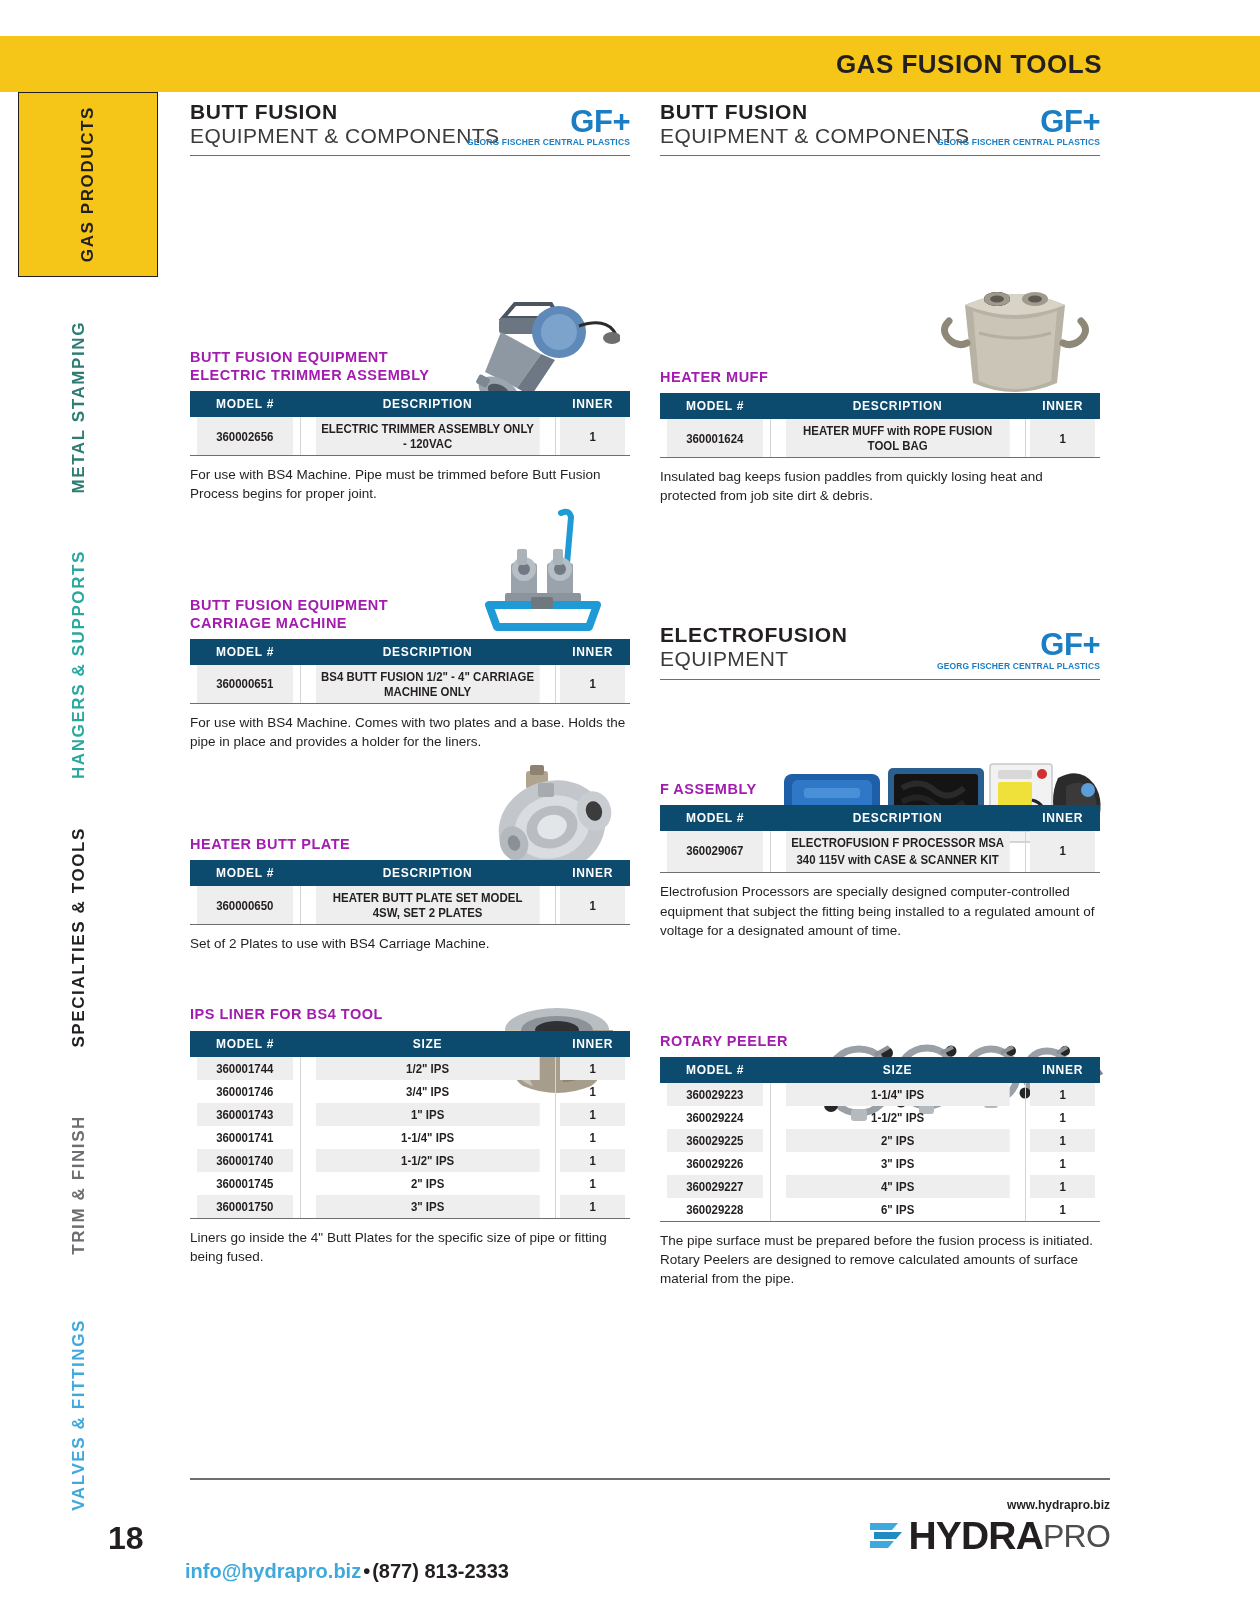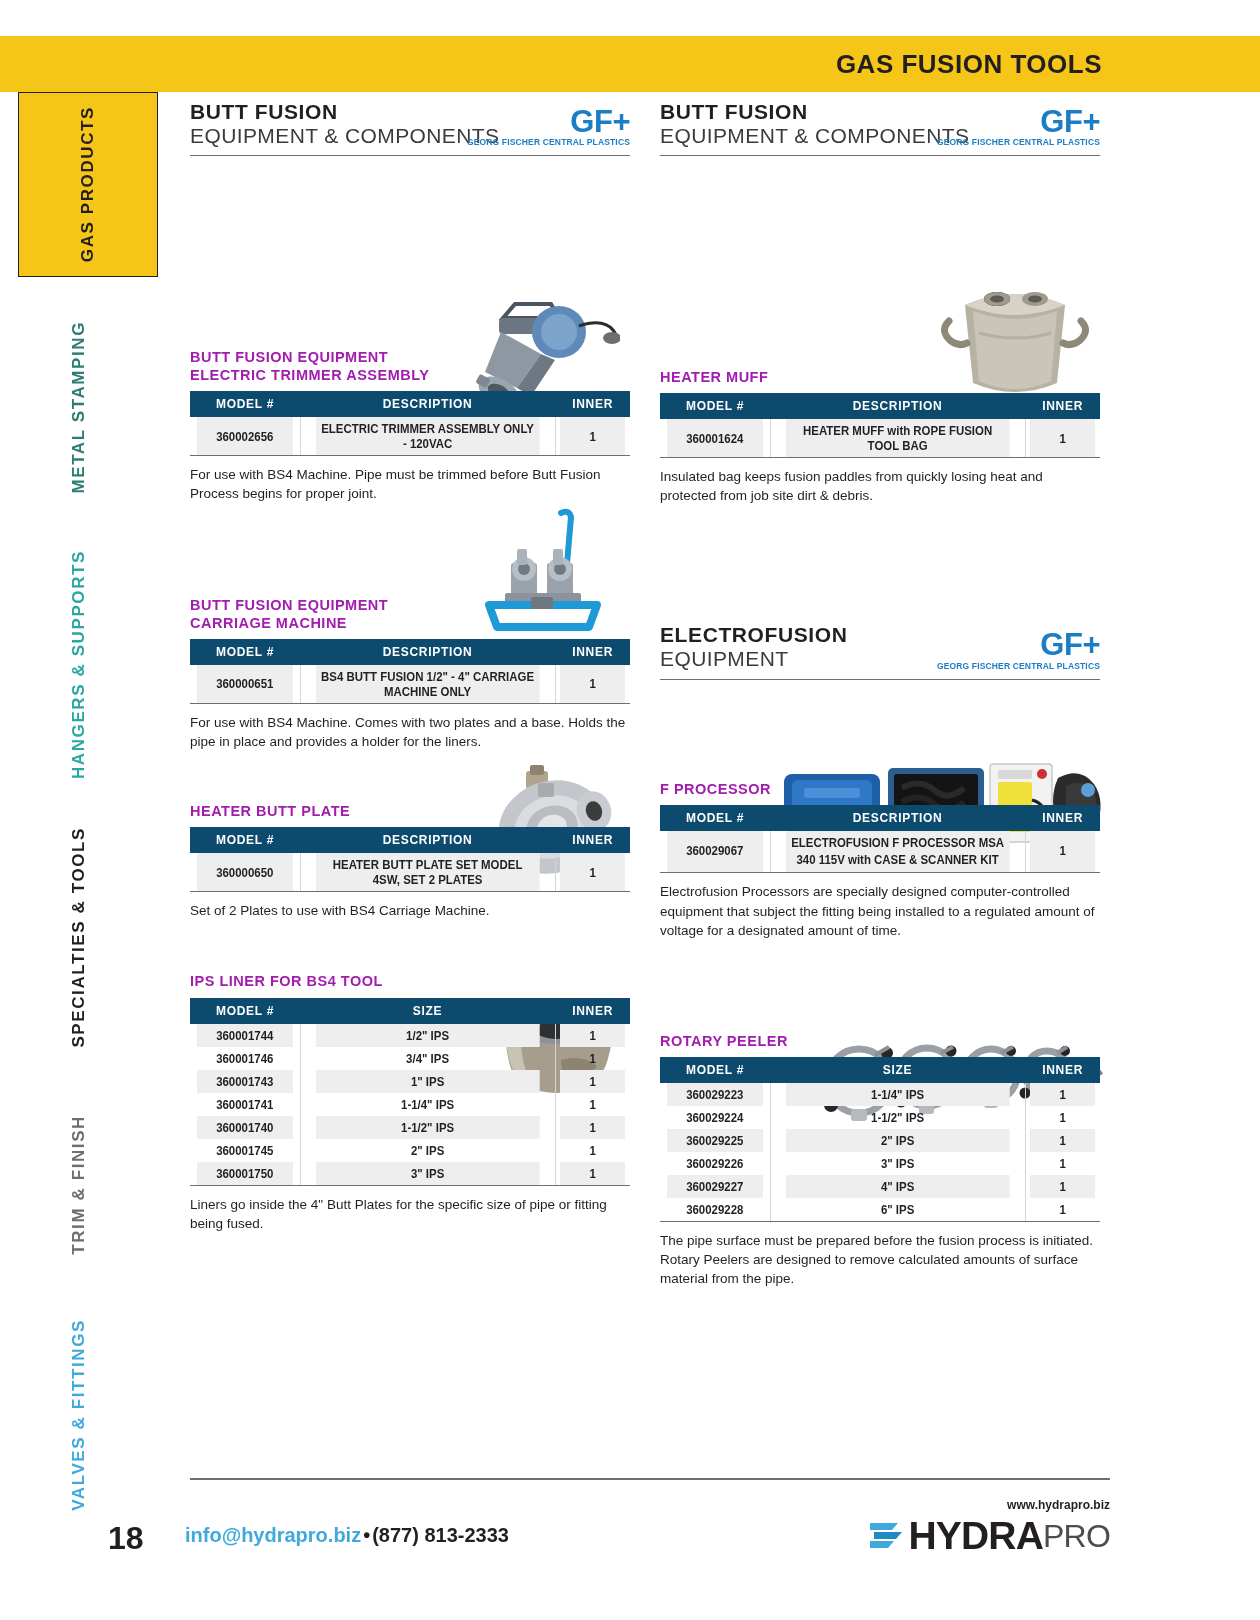--- a/index.html
+++ b/index.html
@@ -196,21 +196,21 @@
   }
   .page-num {
     position: absolute;
     left: 108px; top: 1520px;
     font-size: 32px;
     font-weight: bold;
     color: #231f20;
   }
   .footer-contact {
     position: absolute;
-    left: 185px; top: 1524px;
+    left: 185px; top: 1560px;
     font-size: 20px;
     font-weight: bold;
     white-space: nowrap;
   }
   .footer-contact .email { color: #3fa9dd; }
   .footer-contact .sep   { color: #231f20; padding: 0 2px; }
   .footer-contact .phone { color: #231f20; }
 
   .footer-logo {
     position: absolute;
@@ -365,21 +365,21 @@
           <ellipse cx="62" cy="62" rx="26" ry="21" fill="#b9bdc2" transform="rotate(-18 62 62)"></ellipse>
           <ellipse cx="62" cy="62" rx="15" ry="12" fill="#e3e6e9" transform="rotate(-18 62 62)"></ellipse>
           <ellipse cx="104" cy="46" rx="17" ry="20" fill="#c9cdd1" transform="rotate(-18 104 46)"></ellipse>
           <ellipse cx="104" cy="46" rx="8" ry="10" fill="#3c3c3c" transform="rotate(-18 104 46)"></ellipse>
           <ellipse cx="24" cy="78" rx="14" ry="17" fill="#b4b9be" transform="rotate(-18 24 78)"></ellipse>
           <ellipse cx="24" cy="78" rx="6" ry="8" fill="#8a9096" transform="rotate(-18 24 78)"></ellipse>
           <rect x="48" y="18" width="16" height="14" rx="2" fill="#a7abaf"></rect>
         </svg>
       </div>
 
-      <div class="product" style="margin-top:51px;">
+      <div class="product" style="margin-top:84px;">
         <div class="product-title">
           <div>HEATER BUTT PLATE</div>
         </div>
         <table class="ptable">
           <thead>
             <tr>
               <th class="col-model">MODEL #</th>
               <th class="col-desc">DESCRIPTION</th>
               <th class="col-inner">INNER</th>
             </tr>
@@ -539,21 +539,21 @@
           <path d="M252 40 q16 4 12 24" fill="none" stroke="#222" stroke-width="3"></path>
           <path d="M278 18 q22 -12 36 6 q12 18 2 44 q-20 10 -38 -2 q-10 -26 0 -48 Z" fill="#2b2b2b"></path>
           <path d="M286 26 q16 -8 26 4 q8 12 2 32 q-16 8 -28 -2 Z" fill="#3a3a3a"></path>
           <circle cx="308" cy="30" r="7" fill="#5c9fd8"></circle>
           <path d="M278 56 q-14 10 -20 22" fill="none" stroke="#333" stroke-width="2.5"></path>
         </svg>
       </div>
 
       <div class="product" style="margin-top:100px;">
         <div class="product-title">
-          <div>F PROCESSOR</div>
+          <div>F ASSEMBLY</div>
         </div>
         <table class="ptable">
           <thead>
             <tr>
               <th class="col-model">MODEL #</th>
               <th class="col-desc">DESCRIPTION</th>
               <th class="col-inner">INNER</th>
             </tr>
           </thead>
           <tbody>

